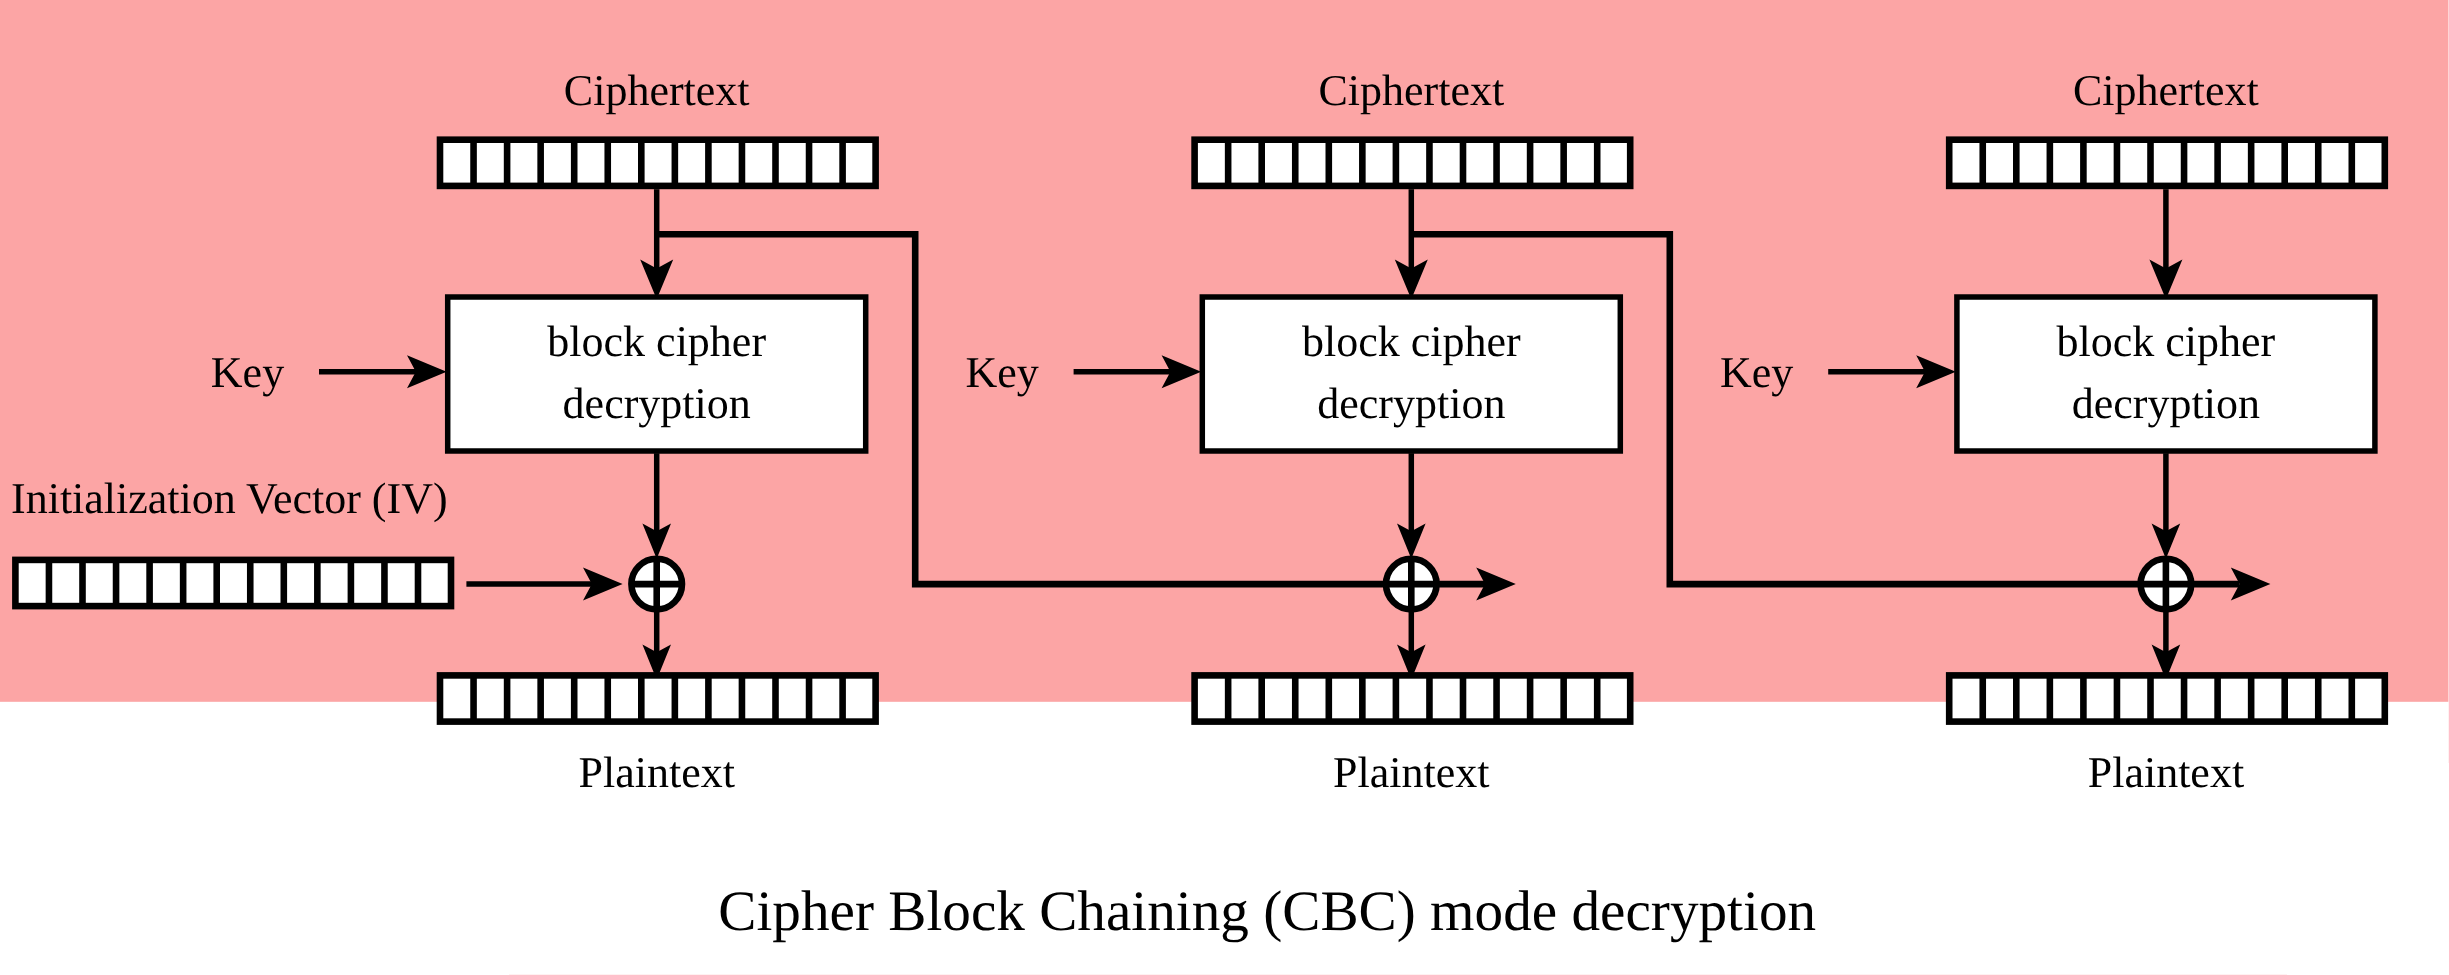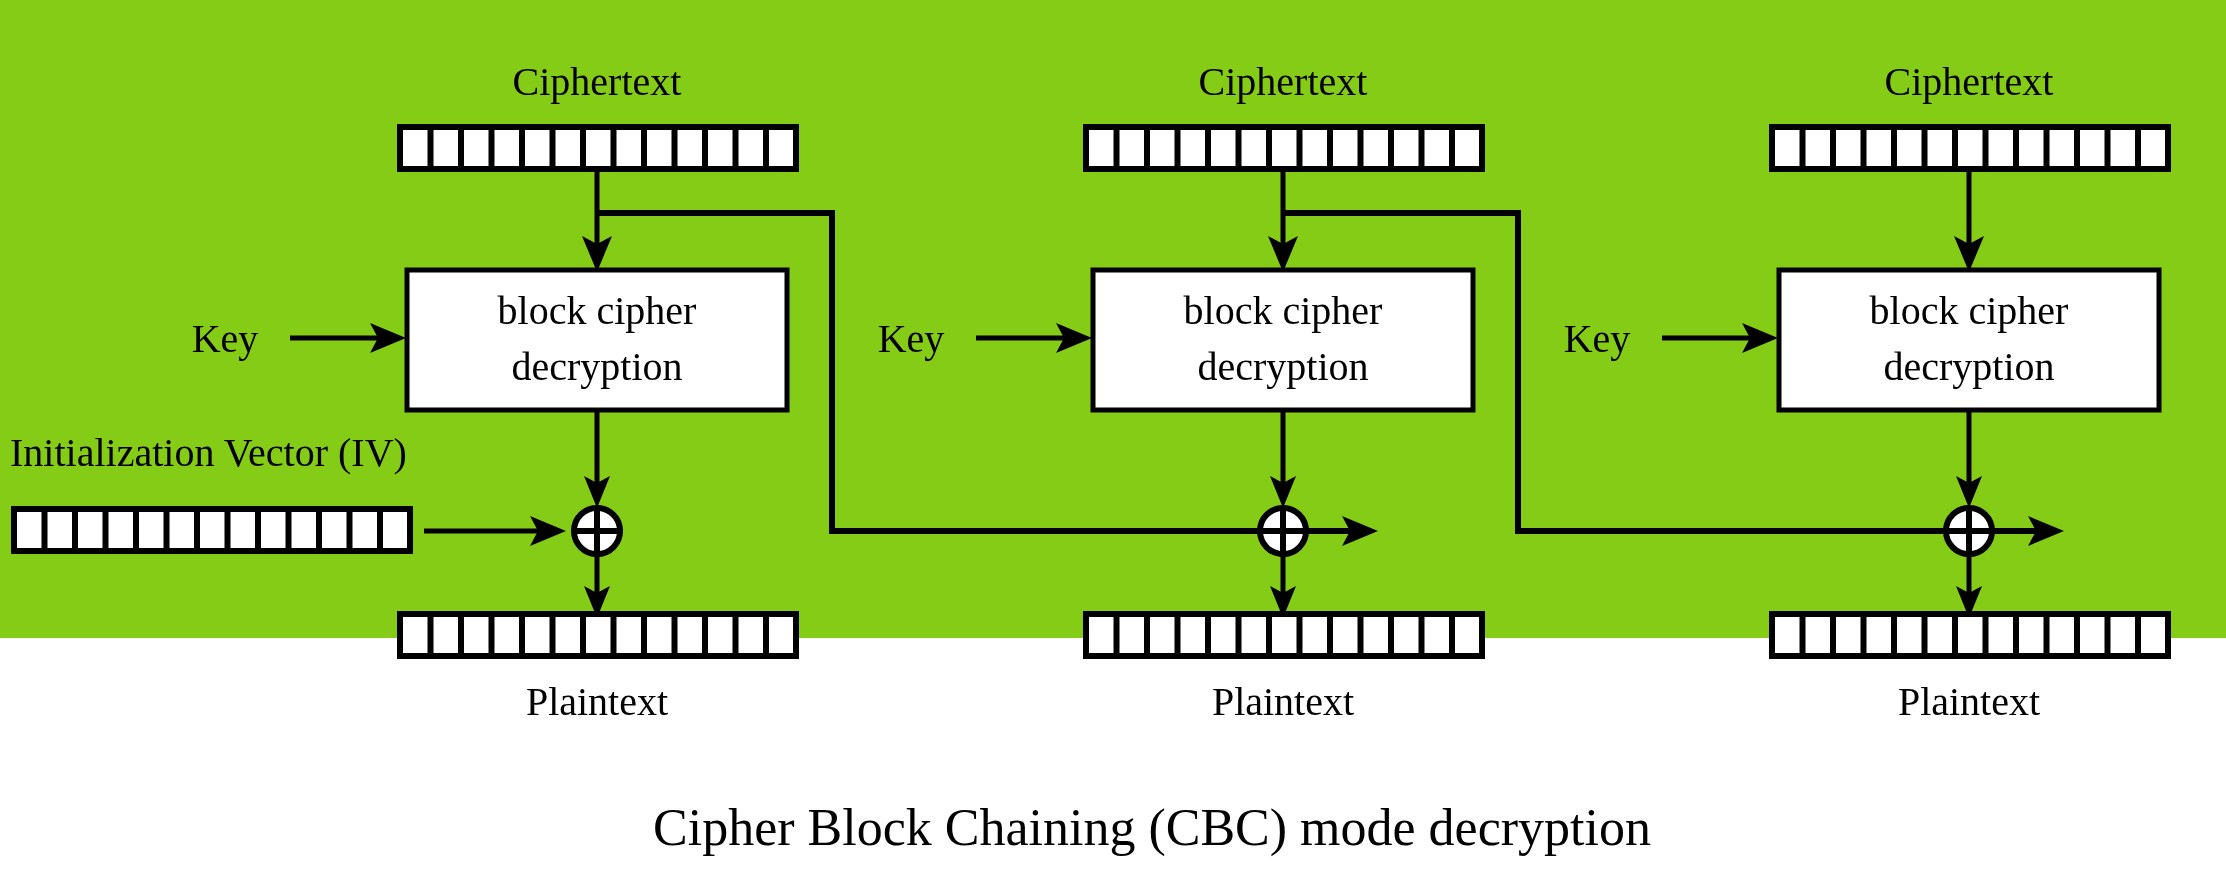--- a/index.html
+++ b/index.html
@@ -11,21 +11,21 @@
     width: 2226px;
     height: 886px;
     overflow: hidden;
     font-family: "Liberation Serif", "DejaVu Serif", serif;
     color: #000000;
   }
   #diagram-root {
     position: relative;
     width: 2226px;
     height: 638px;
-    background: #84cc16;
+    background: #fca5a5;
   }
   svg#cbc-svg {
     position: absolute;
     top: 0;
     left: 0;
     width: 2226px;
     height: 886px;
     display: block;
   }
   .dgm-text {

